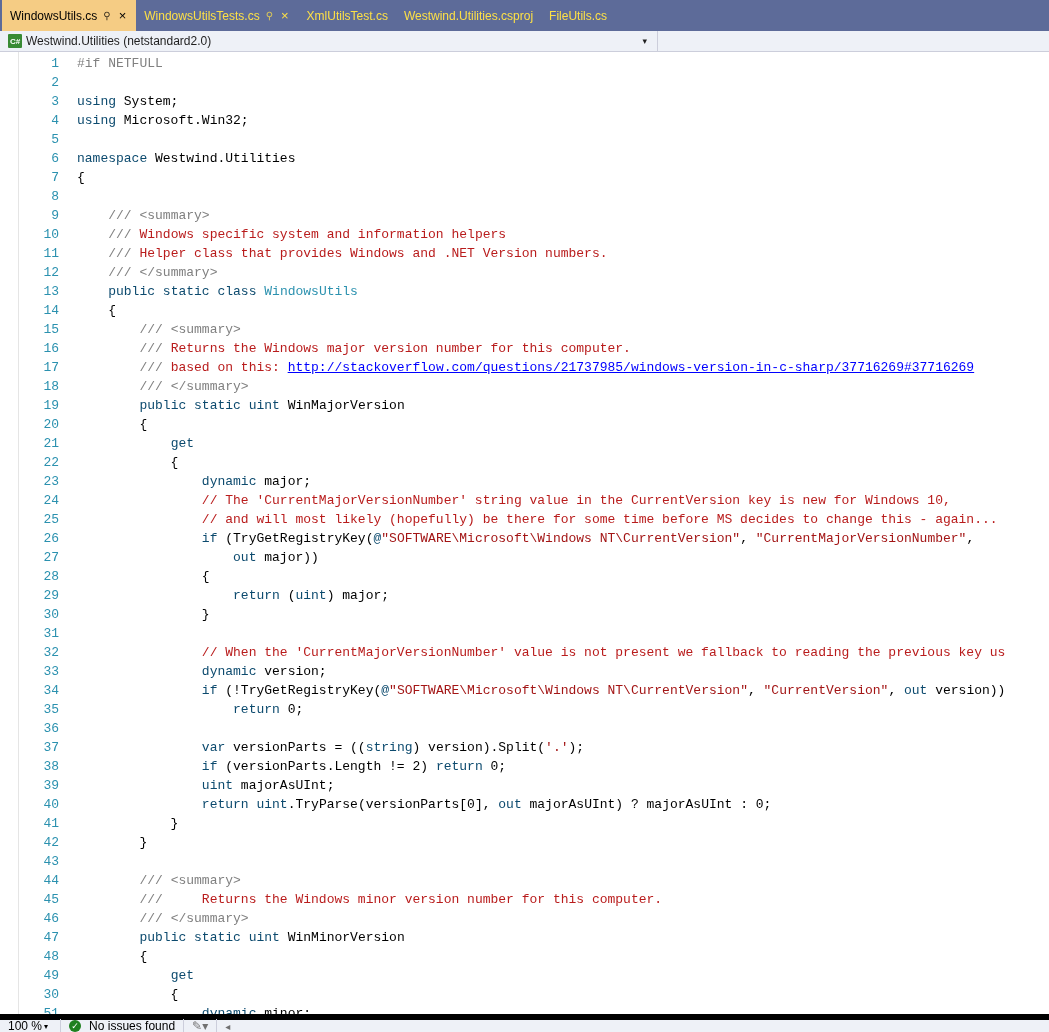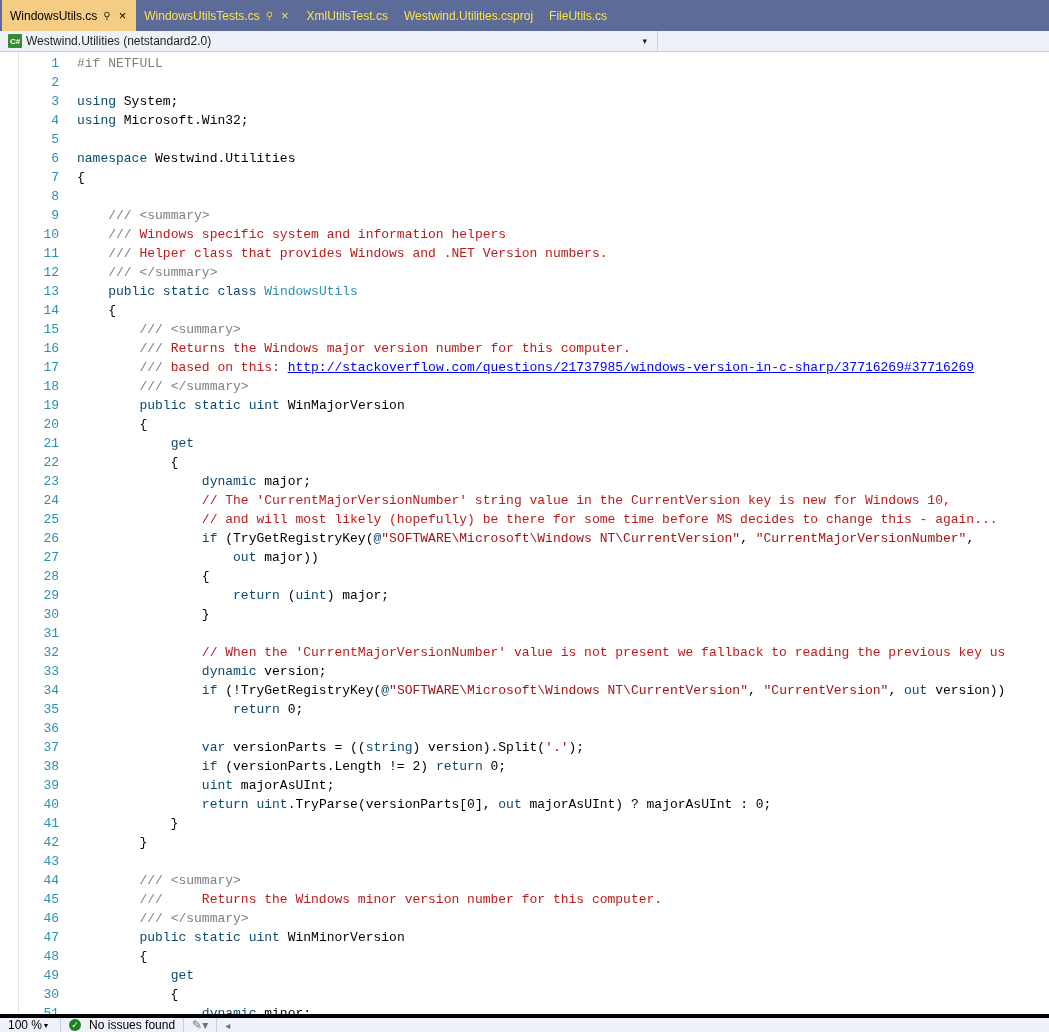--- a/index.html
+++ b/index.html
@@ -123,21 +123,21 @@
 .code-line { height: 19px; }
 .c-gray { color: #808080; }
 .c-blue { color: #0c4a6e; }
 .c-green { color: #b91c1c; }
 .c-type { color: #2b91af; }
 .c-str { color: #a31515; }
 .c-link { color: #0000ff; text-decoration: underline; }
 .c-black { color: #000000; }
 .status-bar {
   height: 18px;
-  border-top: 4px solid #000000;
+  border-top: 6px solid #000000;
   background: #eef1f7;
   display: flex;
   align-items: center;
   padding: 0 4px;
   font-size: 12px;
   gap: 8px;
 }
 .zoom-box {
   display: flex;
   align-items: center;

